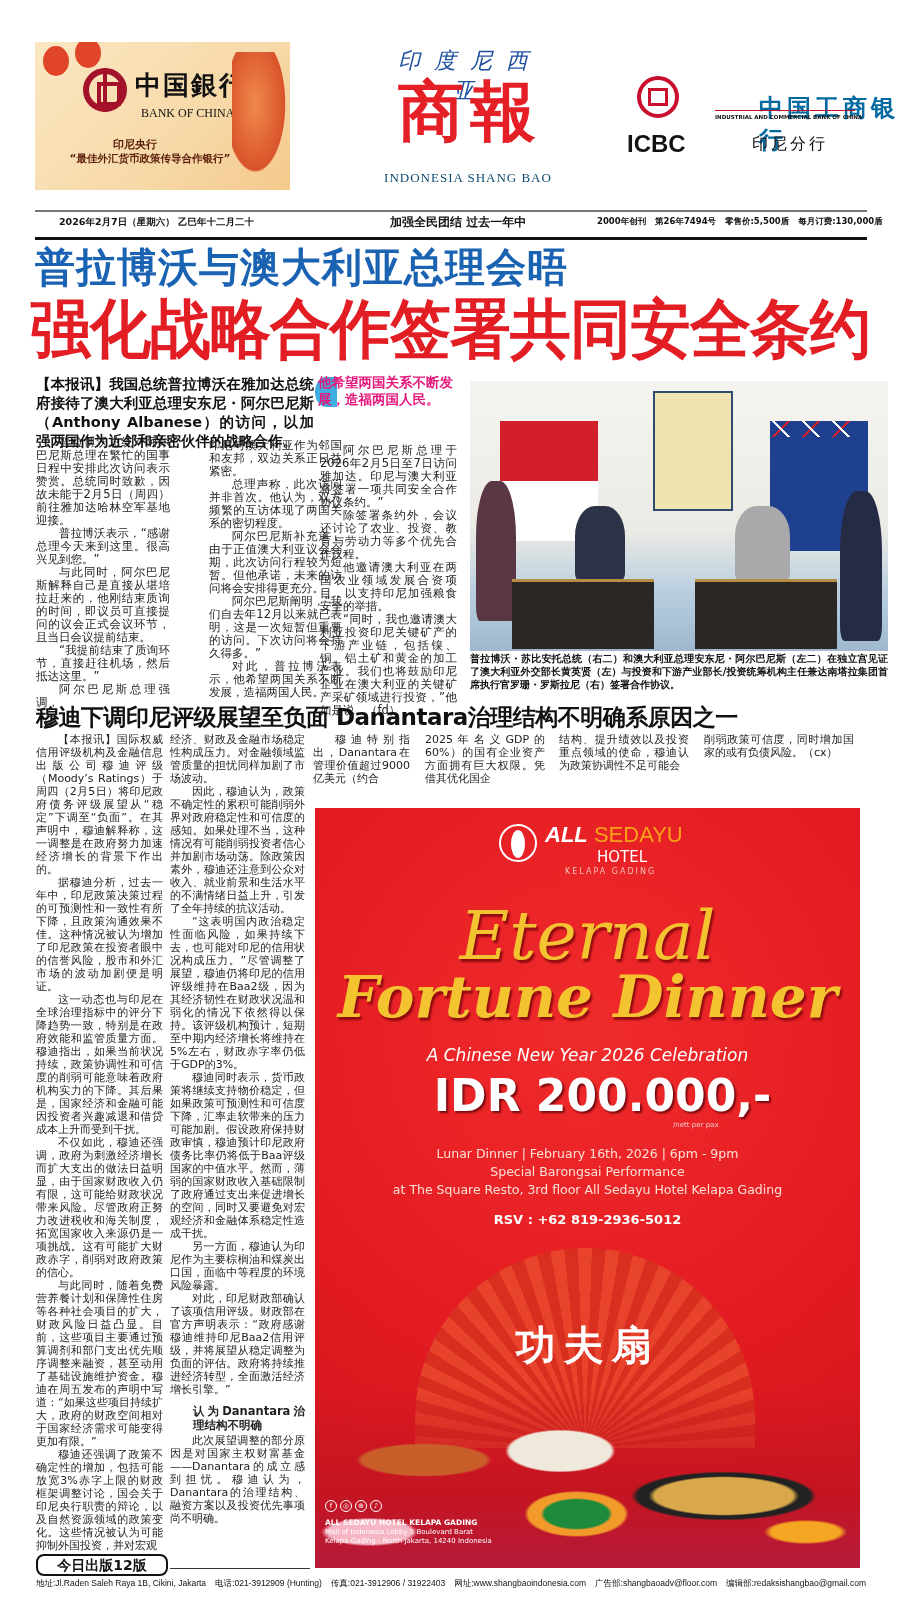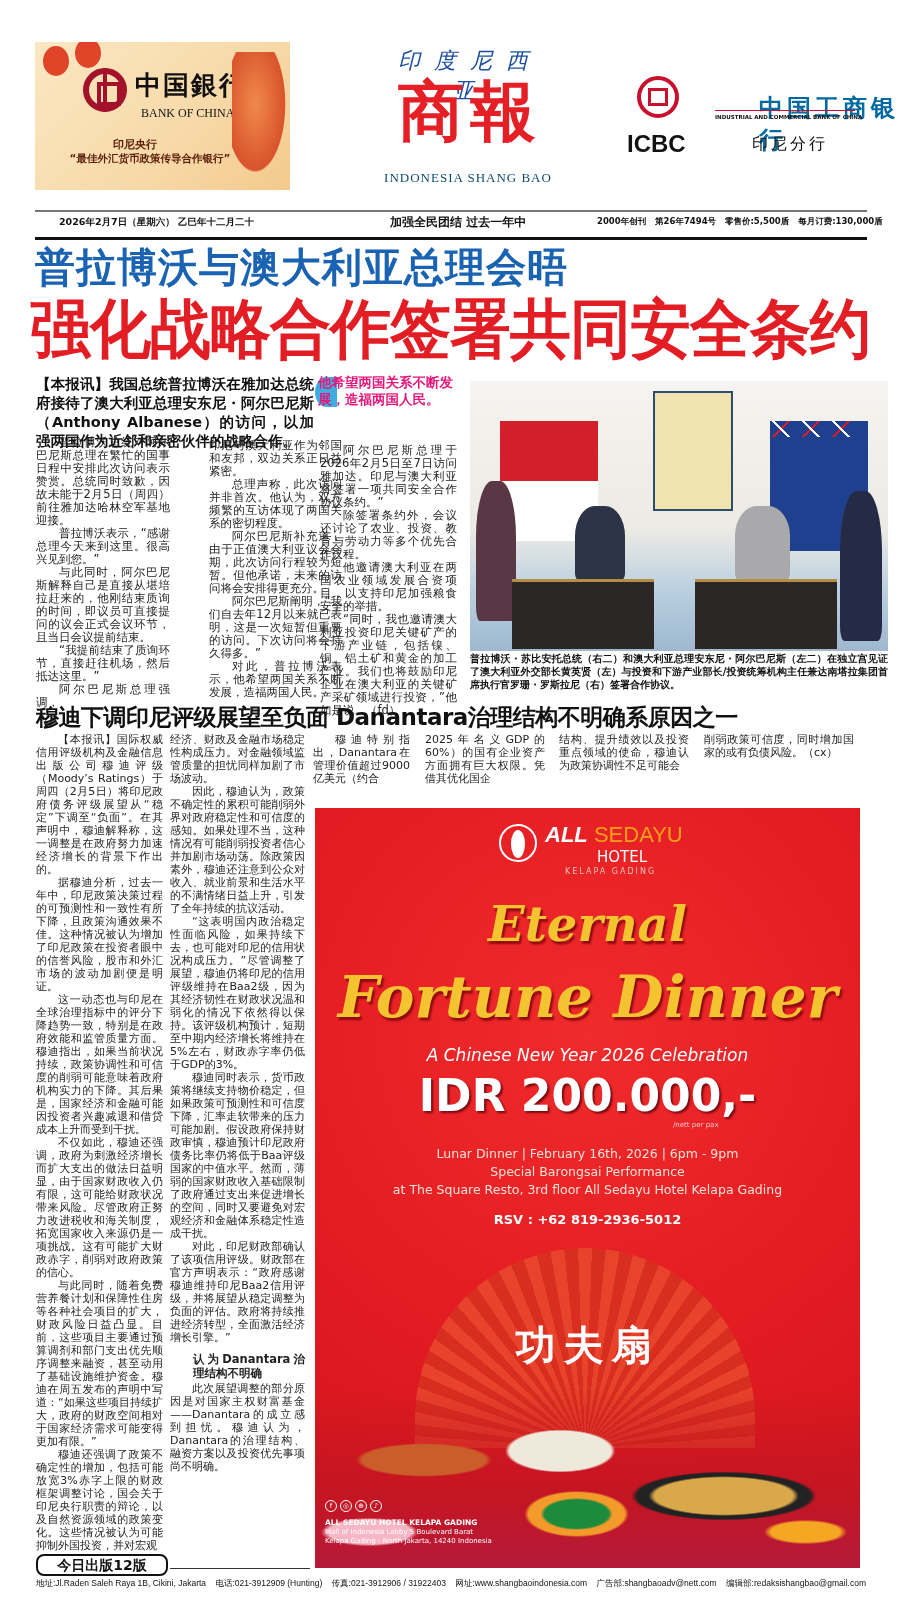--- a/index.html
+++ b/index.html
@@ -77,24 +77,24 @@
   .rule-right { left:170px; top:1568px; width:140px; height:1px; background:#333; }
 
   
   .ad { left:315px; top:808px; width:545px; height:760px; background: radial-gradient(circle at 50% 30%, #f02b2b, #e31b22 55%, #d0141c); overflow:hidden; }
   .ad-logo { position:absolute; left:184px; top:16px; width:38px; height:38px; border-radius:50%; border:2px solid #fff; }
   .ad-logo span { position:absolute; left:10px; top:4px; width:14px; height:28px; border-radius:50%; background:#fff; }
   .ad-brand { position:absolute; left:230px; top:14px; font-family:"Liberation Sans", sans-serif; font-size:22px; color:#fff; white-space:nowrap; }
   .ad-brand b { font-weight:bold;font-style:italic; } .ad-brand em { font-style:normal; color:#f7a11a; }
   .ad-hotel { position:absolute; left:282px; top:40px; font-size:15px; color:#fff;text-align:right; }
   .ad-area { position:absolute; left:250px; top:59px; font-size:8px; color:#f3c1b8; letter-spacing:2px; }
-  .ad-title1 { position:absolute; left:0; width:545px; text-align:center; top:88px; font-family:"DejaVu Serif", serif; font-style:italic; font-weight:bold; font-size:48px; color:#f3c330; text-shadow:2px 3px 2px #8e0b10; }
+  .ad-title1 { position:absolute; left:0; width:545px; text-align:center; top:88px; font-family:"DejaVu Serif", serif; font-style:italic; font-weight:normal; font-size:68px; color:#f3c330; text-shadow:2px 3px 2px #8e0b10; }
   .ad-title2 { position:absolute; left:0; width:545px; text-align:center; top:155px; font-family:"DejaVu Serif", serif; font-style:italic; font-weight:bold; font-size:58px; color:#f3c330; text-shadow:2px 3px 2px #8e0b10; }
   .ad-sub { position:absolute; left:0; width:545px; text-align:center; top:237px; font-style:italic; font-size:17px; color:#fff; }
-  .ad-price { position:absolute; left:0; width:545px; text-align:center; top:262px; font-size:44px; font-weight:bold; color:#fff; text-shadow:2px 2px 2px #7a0a10; }
+  .ad-price { position:absolute; left:15px; width:545px; text-align:center; top:262px; font-size:44px; font-weight:bold; color:#fff; text-shadow:2px 2px 2px #7a0a10; }
   .ad-netto { position:absolute; left:358px; top:313px; font-size:7px; color:#f9c8c8; }
   .ad-info { position:absolute; left:0; width:545px; text-align:center; font-size:12.5px; color:#fde0d6; }
   .ad-rsv { position:absolute; left:0; width:545px; text-align:center; top:404px; font-size:13px; font-weight:bold; color:#fff; }
   .ad-fan { position:absolute; left:100px; top:440px; width:340px; height:200px; border-radius:170px 170px 0 0; background: repeating-conic-gradient(from 270deg at 50% 100%, #e8472c 0 4deg, #d7301f 4deg 8deg); opacity:.9; }
   .ad-fan-text { position:absolute; left:0; width:545px; text-align:center; top:510px; font-family:"DejaVu Serif", serif; font-size:40px; color:#fff; letter-spacing:8px; font-weight:bold; }
   .ad-food { position:absolute; left:0; top:580px; width:545px; height:180px; background:
       radial-gradient(ellipse at 20% 40%, #c95e2a 0 10%, transparent 11%),
       radial-gradient(ellipse at 45% 35%, #efe9dc 0 12%, transparent 13%),
       radial-gradient(ellipse at 48% 70%, #1e8a3c 0 8%, #f39b2a 9% 12%, transparent 13%),
       radial-gradient(ellipse at 75% 60%, #d9a84a 0 12%, #222 13% 15%, transparent 16%),
@@ -201,20 +201,21 @@
   <p>这一动态也与印尼在全球治理指标中的评分下降趋势一致，特别是在政府效能和监管质量方面。穆迪指出，如果当前状况持续，政策协调性和可信度的削弱可能意味着政府机构实力的下降。其后果是，国家经济和金融可能因投资者兴趣减退和借贷成本上升而受到干扰。</p>
   <p>不仅如此，穆迪还强调，政府为刺激经济增长而扩大支出的做法日益明显，由于国家财政收入仍有限，这可能给财政状况带来风险。尽管政府正努力改进税收和海关制度，拓宽国家收入来源仍是一项挑战。这有可能扩大财政赤字，削弱对政府政策的信心。</p>
   <p>与此同时，随着免费营养餐计划和保障性住房等各种社会项目的扩大，财政风险日益凸显。目前，这些项目主要通过预算调剂和部门支出优先顺序调整来融资，甚至动用了基础设施维护资金。穆迪在周五发布的声明中写道：“如果这些项目持续扩大，政府的财政空间相对于国家经济需求可能变得更加有限。”</p>
   <p>穆迪还强调了政策不确定性的增加，包括可能放宽3%赤字上限的财政框架调整讨论，国会关于印尼央行职责的辩论，以及自然资源领域的政策变化。这些情况被认为可能抑制外国投资，并对宏观</p>
 </div>
 <div class="abs s2 d2">
   <p style="text-indent:0">经济、财政及金融市场稳定性构成压力。对金融领域监管质量的担忧同样加剧了市场波动。</p>
   <p>因此，穆迪认为，政策不确定性的累积可能削弱外界对政府稳定性和可信度的感知。如果处理不当，这种情况有可能削弱投资者信心并加剧市场动荡。除政策因素外，穆迪还注意到公众对收入、就业前景和生活水平的不满情绪日益上升，引发了全年持续的抗议活动。</p>
   <p>“这表明国内政治稳定性面临风险，如果持续下去，也可能对印尼的信用状况构成压力。”尽管调整了展望，穆迪仍将印尼的信用评级维持在Baa2级，因为其经济韧性在财政状况温和弱化的情况下依然得以保持。该评级机构预计，短期至中期内经济增长将维持在5%左右，财政赤字率仍低于GDP的3%。</p>
   <p>穆迪同时表示，货币政策将继续支持物价稳定，但如果政策可预测性和可信度下降，汇率走软带来的压力可能加剧。假设政府保持财政审慎，穆迪预计印尼政府债务比率仍将低于Baa评级国家的中值水平。然而，薄弱的国家财政收入基础限制了政府通过支出来促进增长的空间，同时又要避免对宏观经济和金融体系稳定性造成干扰。</p>
+  <p>另一方面，穆迪认为印尼作为主要棕榈油和煤炭出口国，面临中等程度的环境风险暴露。</p>
   <p>对此，印尼财政部确认了该项信用评级。财政部在官方声明表示：“政府感谢穆迪维持印尼Baa2信用评级，并将展望从稳定调整为负面的评估。政府将持续推进经济转型，全面激活经济增长引擎。”</p>
   <div class="subhead">认为Danantara治理结构不明确</div>
   <p>此次展望调整的部分原因是对国家主权财富基金——Danantara的成立感到担忧。穆迪认为，Danantara的治理结构、融资方案以及投资优先事项尚不明确。</p>
 </div>
 <div class="abs s2 d3">
     <p>穆迪特别指出，Danantara在管理价值超过9000亿美元（约合</p>
   </div>
 <div class="abs s2 d4">
     <p style="text-indent:0">2025年名义GDP的60%）的国有企业资产方面拥有巨大权限。凭借其优化国企</p>
   </div>
@@ -258,15 +259,15 @@
     <span>Mall of Indonesia Lobby 5 Boulevard Barat</span><br>
     <span>Kelapa Gading - North Jakarta, 14240 Indonesia</span>
   </div>
 </div>
 
 <div class="abs footer">
   <span>地址:Jl.Raden Saleh Raya 1B, Cikini, Jakarta</span>
   <span>电话:021-3912909 (Hunting)</span>
   <span>传真:021-3912906 / 31922403</span>
   <span>网址:www.shangbaoindonesia.com</span>
-  <span>广告部:shangbaoadv@nett.com</span>
+  <span>广告部:shangbaoadv@floor.com</span>
   <span>编辑部:redaksishangbao@gmail.com</span>
 </div>
 
 </body></html>

